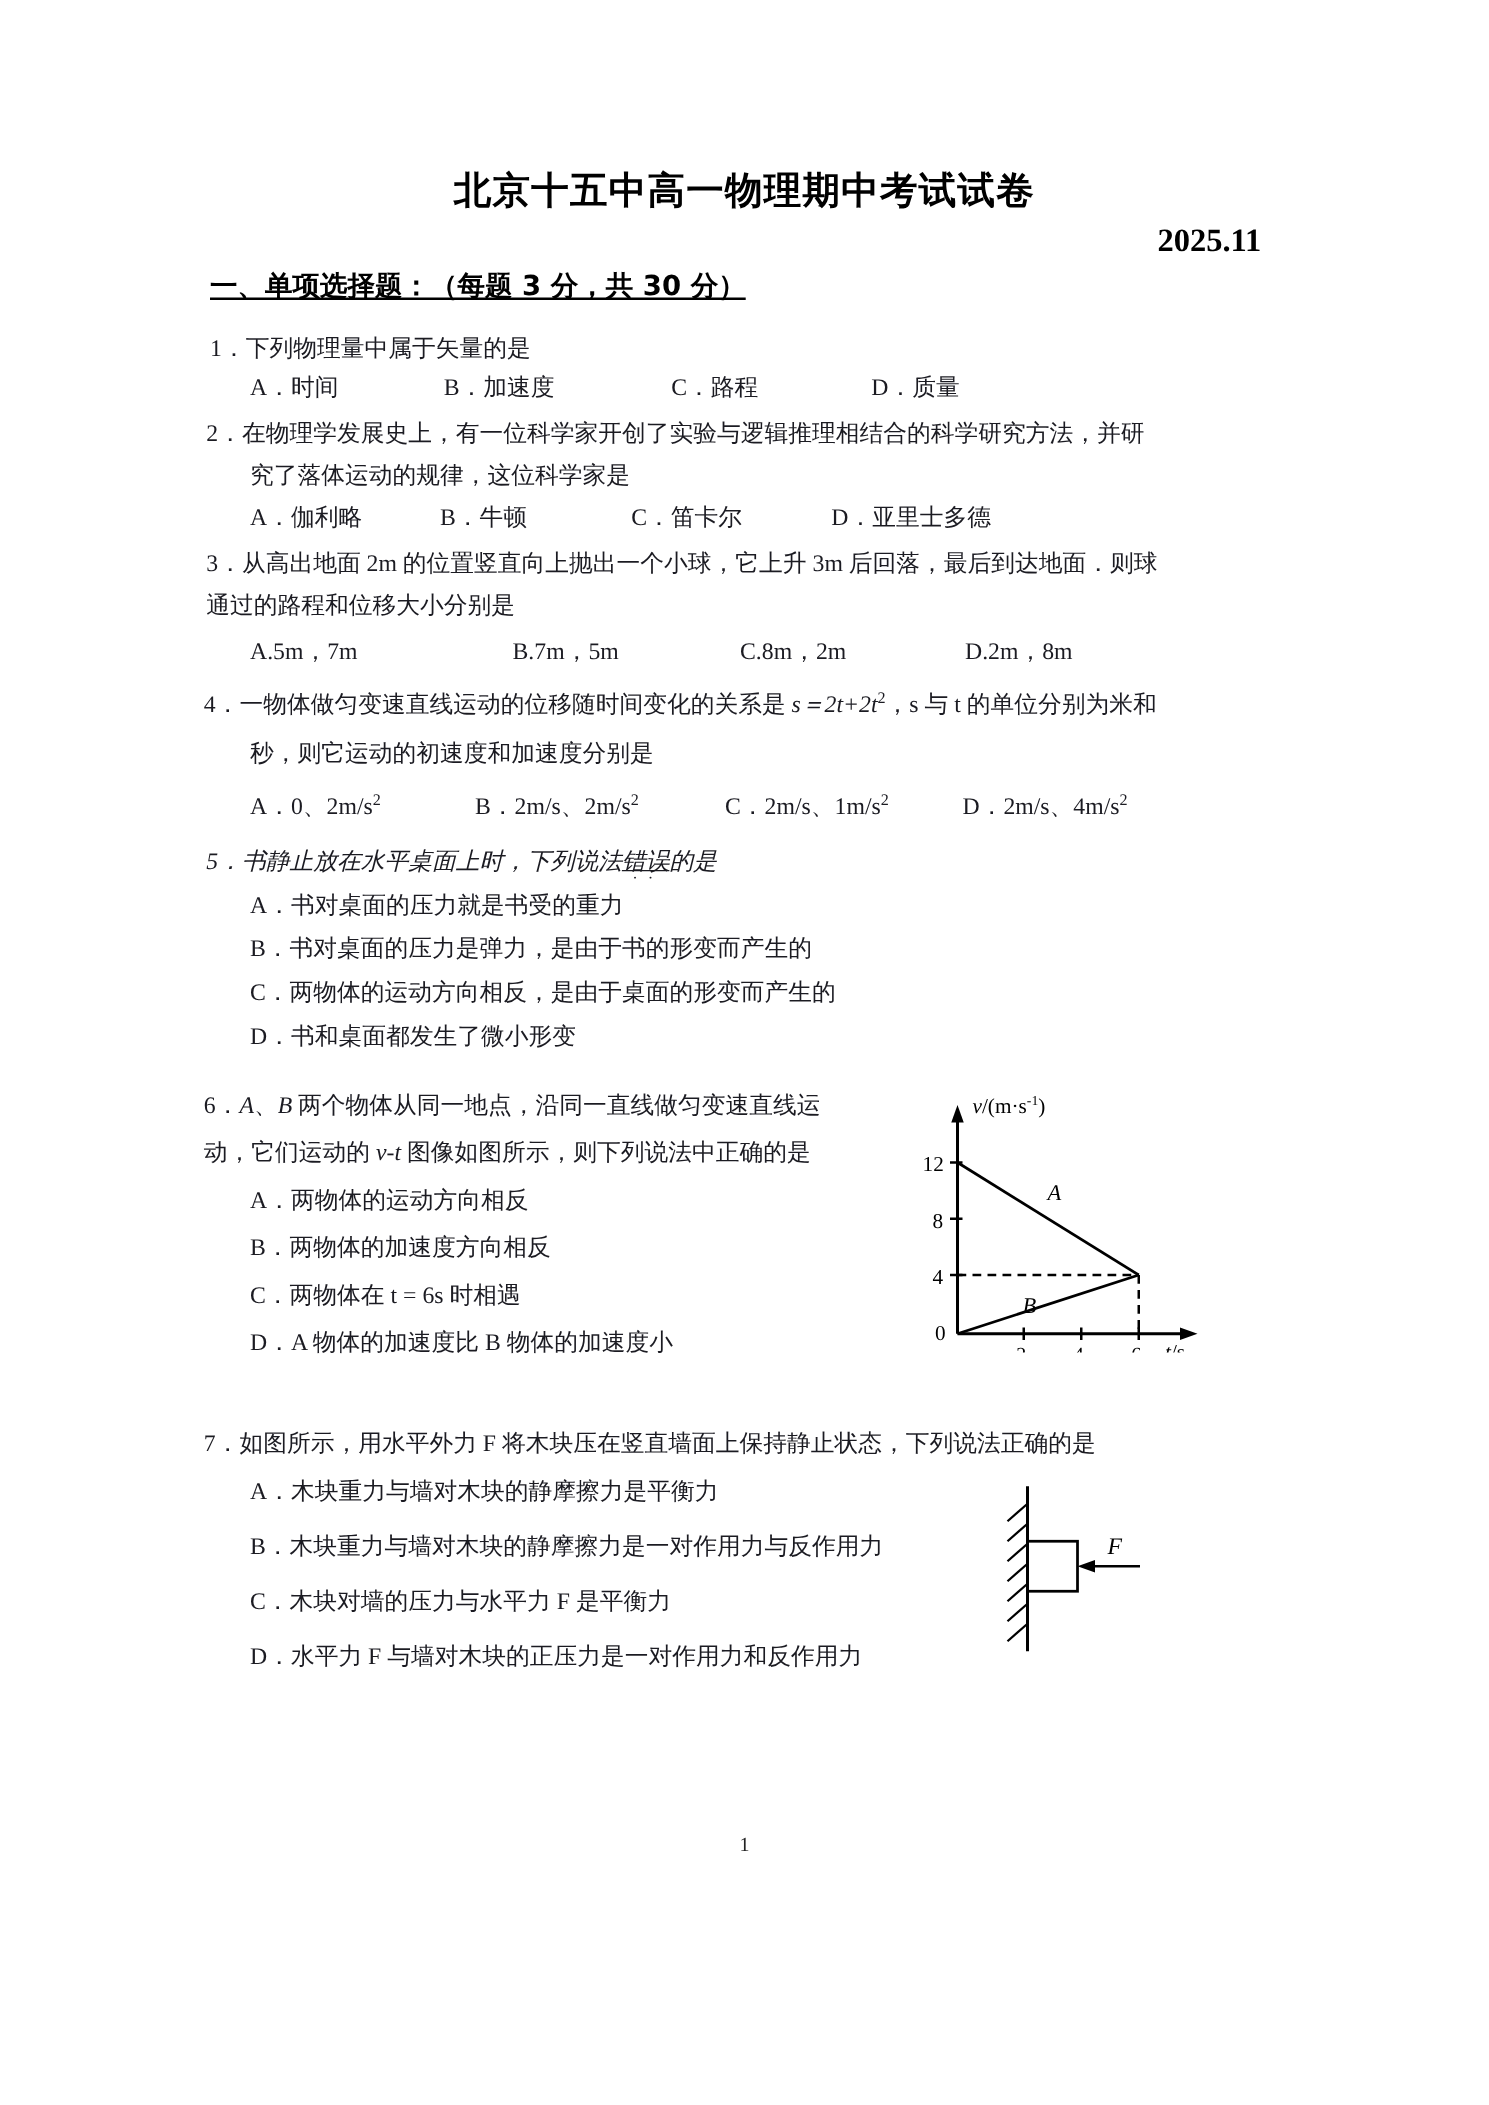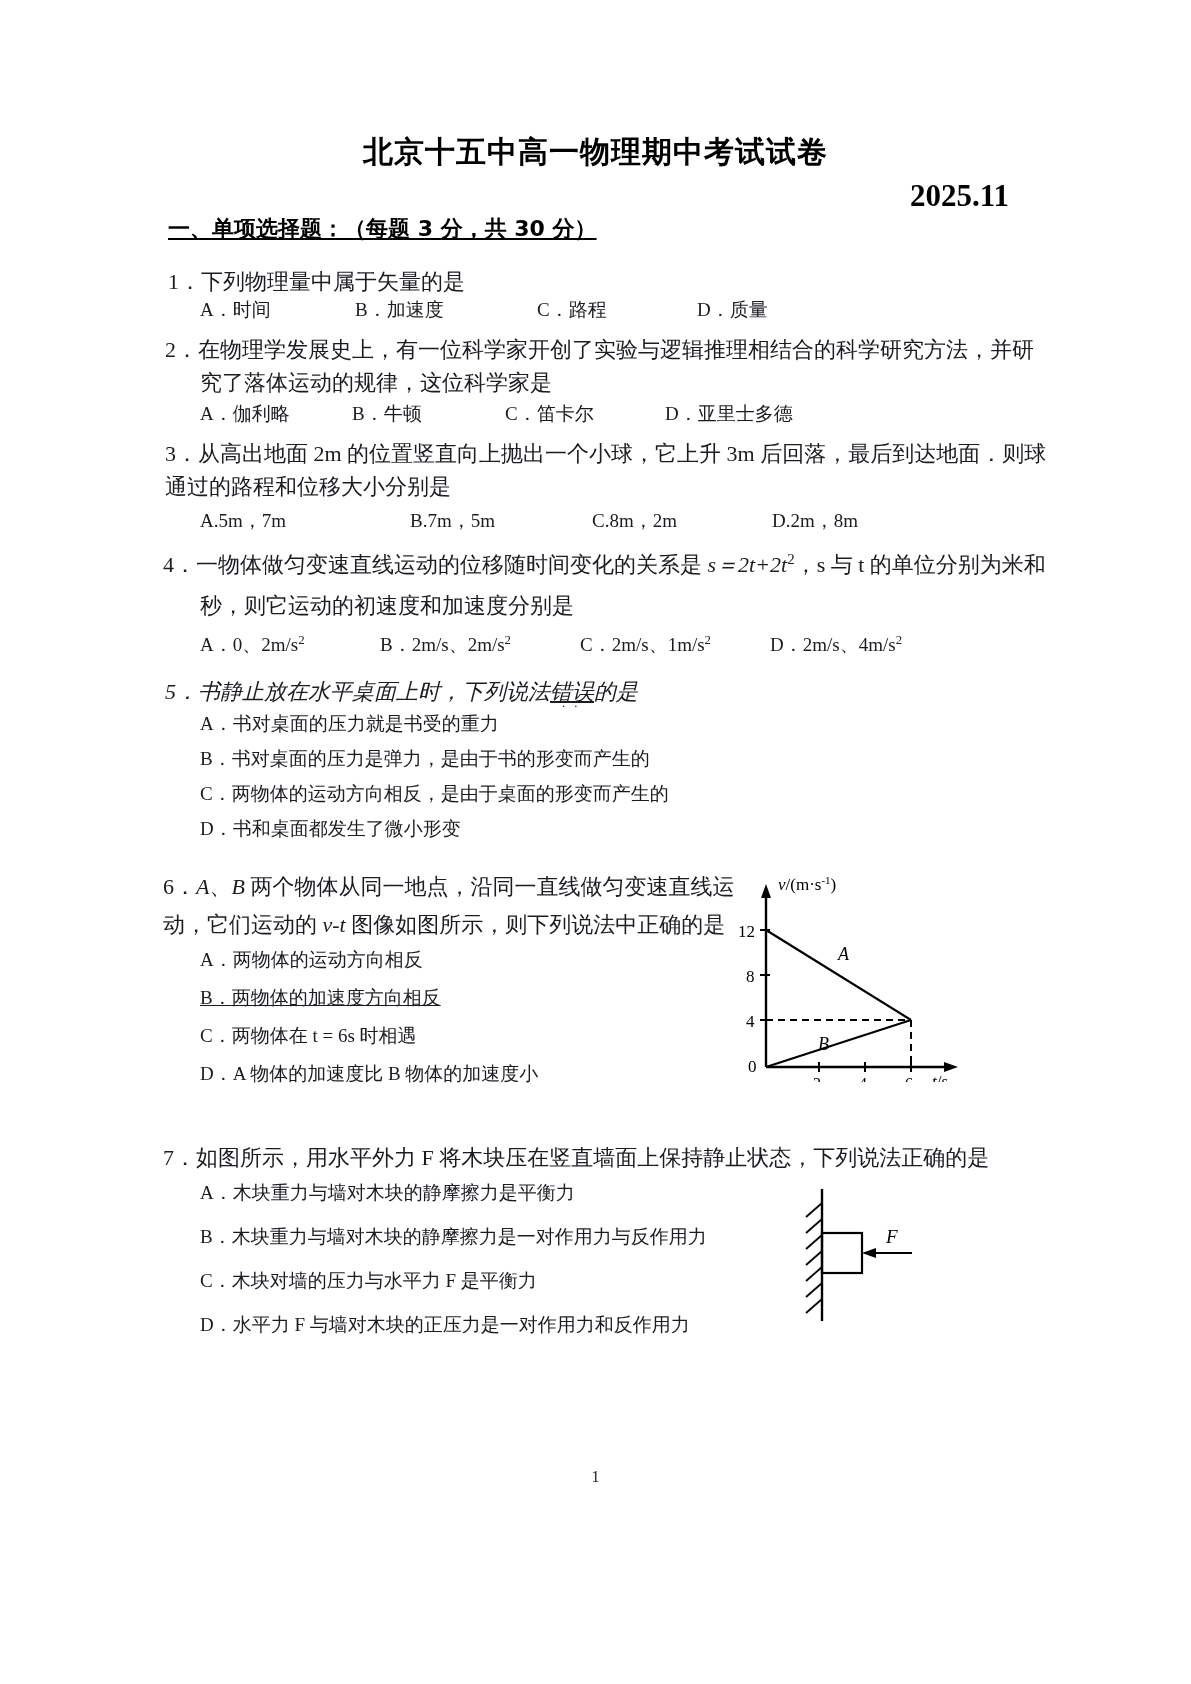--- a/index.html
+++ b/index.html
@@ -33,38 +33,38 @@
     font-size: 30px;
     letter-spacing: 1px;
     color: #000;
   }
   .doc-date {
     position: absolute;
     top: 178px;
     right: 182px;
     font-family: "Liberation Serif", serif;
     font-weight: bold;
-    font-size: 31px;
+    font-size: 26px;
     color: #000;
   }
   .section-heading {
     position: absolute;
     left: 168px; top: 214px;
     font-family: "DejaVu Sans", sans-serif;
     font-weight: bold;
     font-size: 22px;
     color: #000;
     white-space: nowrap;
     text-decoration: underline;
   }
 
   
   .q {
     position: absolute;
-    font-size: 22px;
+    font-size: 19px;
     line-height: 1.58;
     color: #1b1b22;
     white-space: nowrap;
   }
   .opt {
     position: absolute;
     font-size: 19px;
     color: #1b1b22;
     white-space: nowrap;
   }
@@ -212,21 +212,21 @@
 
   <div class="q" style="left:163px; top:870px;">
     <span>6．</span><i class="v">A</i><span>、</span><i class="v">B</i><span> 两个物体从同一地点，沿同一直线做匀变速直线运</span>
   </div>
   <div class="q" style="left:163px; top:908px;">
     <span>动，它们运动的 </span><i class="v">v-t</i><span> 图像如图所示，则下列说法中正确的是</span>
   </div>
   <div class="opt" style="left:200px; top:947px;">
     <span>A．</span><span>两物体的运动方向相反</span>
   </div>
-  <div class="opt" style="left:200px; top:985px;text-decoration:underline;">
+  <div class="opt" style="left:200px; top:985px;">
     <span>B．</span><span>两物体的加速度方向相反</span>
   </div>
   <div class="opt" style="left:200px; top:1023px;">
     <span>C．</span><span>两物体在 t = 6s 时相遇</span>
   </div>
   <div class="opt" style="left:200px; top:1061px;">
     <span>D．</span><span>A 物体的加速度比 B 物体的加速度小</span>
   </div>
 
   <div class="fig-vt">

